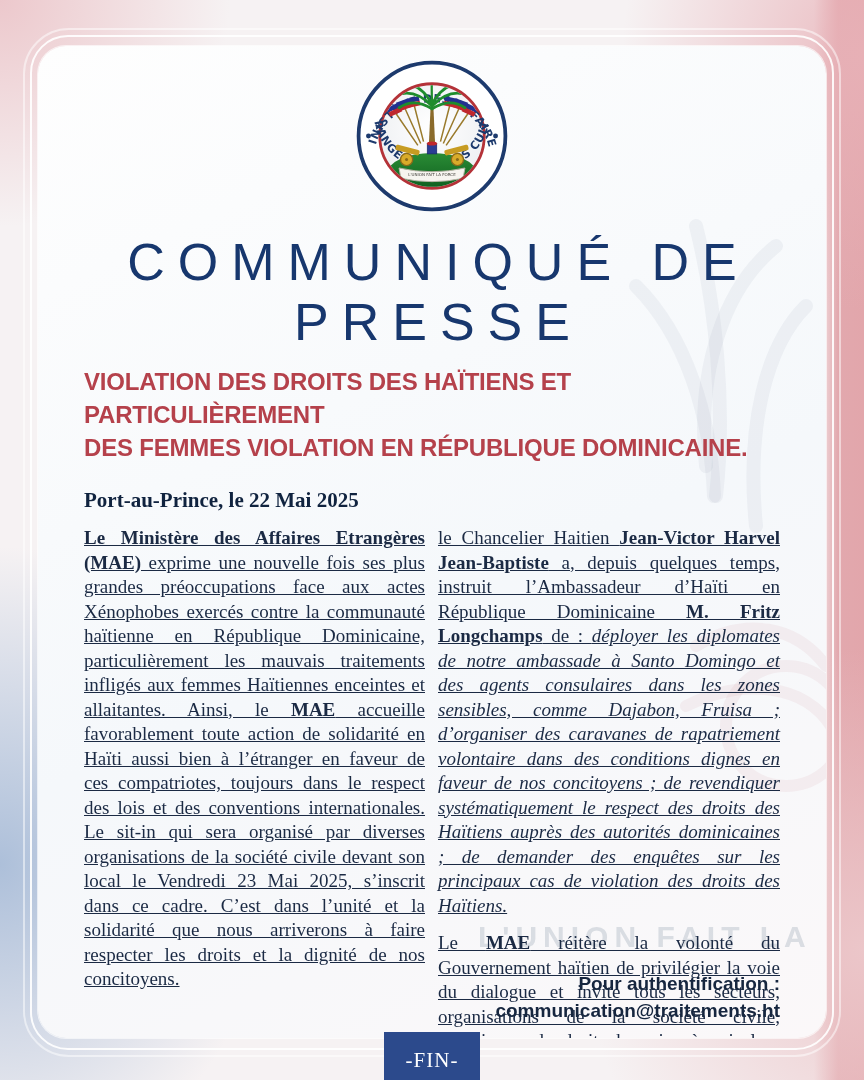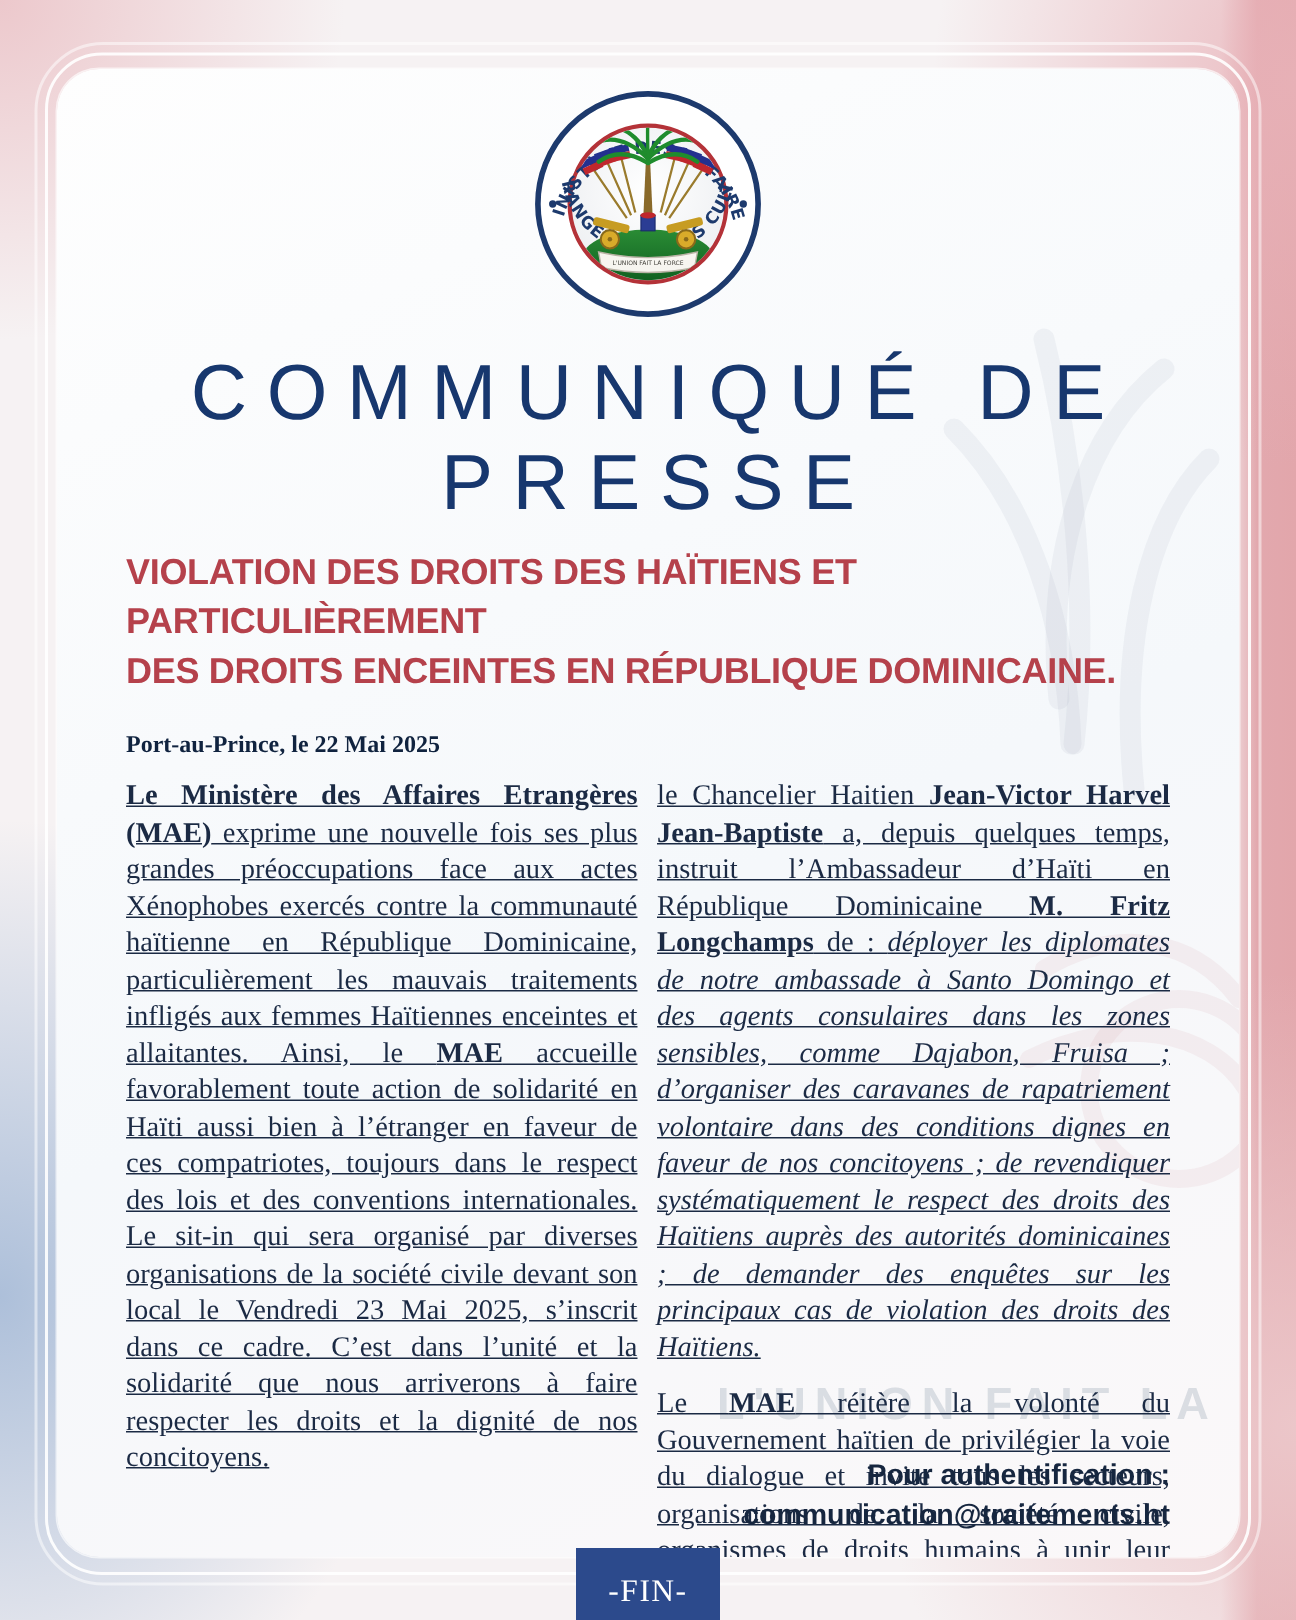--- a/index.html
+++ b/index.html
@@ -42,21 +42,21 @@
     margin-top:16px;text-align:center;
     font-family:"Liberation Sans",sans-serif;font-weight:400;
     font-size:52px;color:#17376e;letter-spacing:13px;padding-left:13px;
   }
   .subtitle{
     margin-top:13px;text-align:left;
     font-family:"Liberation Sans",sans-serif;font-weight:bold;
     font-size:24px;line-height:33px;color:#b5414b;letter-spacing:-0.2px;
   }
   .dateline{
-    margin-top:24px;font-weight:bold;font-size:16px;color:#10233f;
+    margin-top:24px;font-weight:bold;font-size:21px;color:#10233f;
   }
   .columns{
     display:flex;gap:13px;margin-top:13px;
     font-size:19px;line-height:24.5px;color:#1b2a44;
     text-align:justify;word-spacing:1px;
   }
   .col-left{flex:0 0 341px;}
   .col-right{flex:1;}
   .columns p{margin:0 0 13px 0;text-decoration:underline;}
   .columns strong{font-weight:bold;}
@@ -196,21 +196,21 @@
             <path d="M50 119 Q85 127 120 119 L118 130 Q85 137 52 130 Z" fill="#f7f5f0" stroke="#b9b3a6" stroke-width="1"></path>
             <text x="85" y="128" text-anchor="middle" font-family="DejaVu Sans, sans-serif" font-size="4.3" fill="#44423c">L'UNION FAIT LA FORCE</text>
           </g>
         </g>
       </svg>
 
       <div class="title">COMMUNIQUÉ DE PRESSE</div>
 
       <div class="subtitle">
         <div>VIOLATION DES DROITS DES HAÏTIENS ET PARTICULIÈREMENT</div>
-        <div>DES DROITS ENCEINTES EN RÉPUBLIQUE DOMINICAINE.</div>
+        <div>DES FEMMES VIOLATION EN RÉPUBLIQUE DOMINICAINE.</div>
       </div>
 
       <div class="dateline">Port-au-Prince, le 22 Mai 2025</div>
 
       <div class="columns">
         <div class="col-left">
           <p><strong>Le Ministère des Affaires Etrangères (MAE)</strong><span> exprime une nouvelle fois ses plus grandes préoccupations face aux actes Xénophobes exercés contre la communauté haïtienne en République Dominicaine, particulièrement les mauvais traitements infligés aux femmes Haïtiennes enceintes et allaitantes. Ainsi, le </span><strong>MAE</strong><span> accueille favorablement toute action de solidarité en Haïti aussi bien à l’étranger en faveur de ces compatriotes, toujours dans le respect des lois et des conventions internationales. Le sit-in qui sera organisé par diverses organisations de la société civile devant son local le Vendredi 23 Mai 2025, s’inscrit dans ce cadre. C’est dans l’unité et la solidarité que nous arriverons à faire respecter les droits et la dignité de nos concitoyens.</span></p>
         </div>
         <div class="col-right">
           <p><span>le Chancelier Haitien </span><strong>Jean-Victor Harvel Jean-Baptiste</strong><span>  a, depuis quelques temps, instruit l’Ambassadeur d’Haïti en République Dominicaine </span><strong>M. Fritz Longchamps</strong><span> de : </span><em>déployer les diplomates de notre ambassade à Santo Domingo et des agents consulaires dans les zones sensibles, comme Dajabon, Fruisa ; d’organiser des caravanes de rapatriement volontaire dans des conditions dignes en faveur de nos concitoyens ; de revendiquer systématiquement le respect des droits des Haïtiens auprès des autorités dominicaines ; de demander des enquêtes sur les principaux cas de violation des droits des Haïtiens.</em></p>

